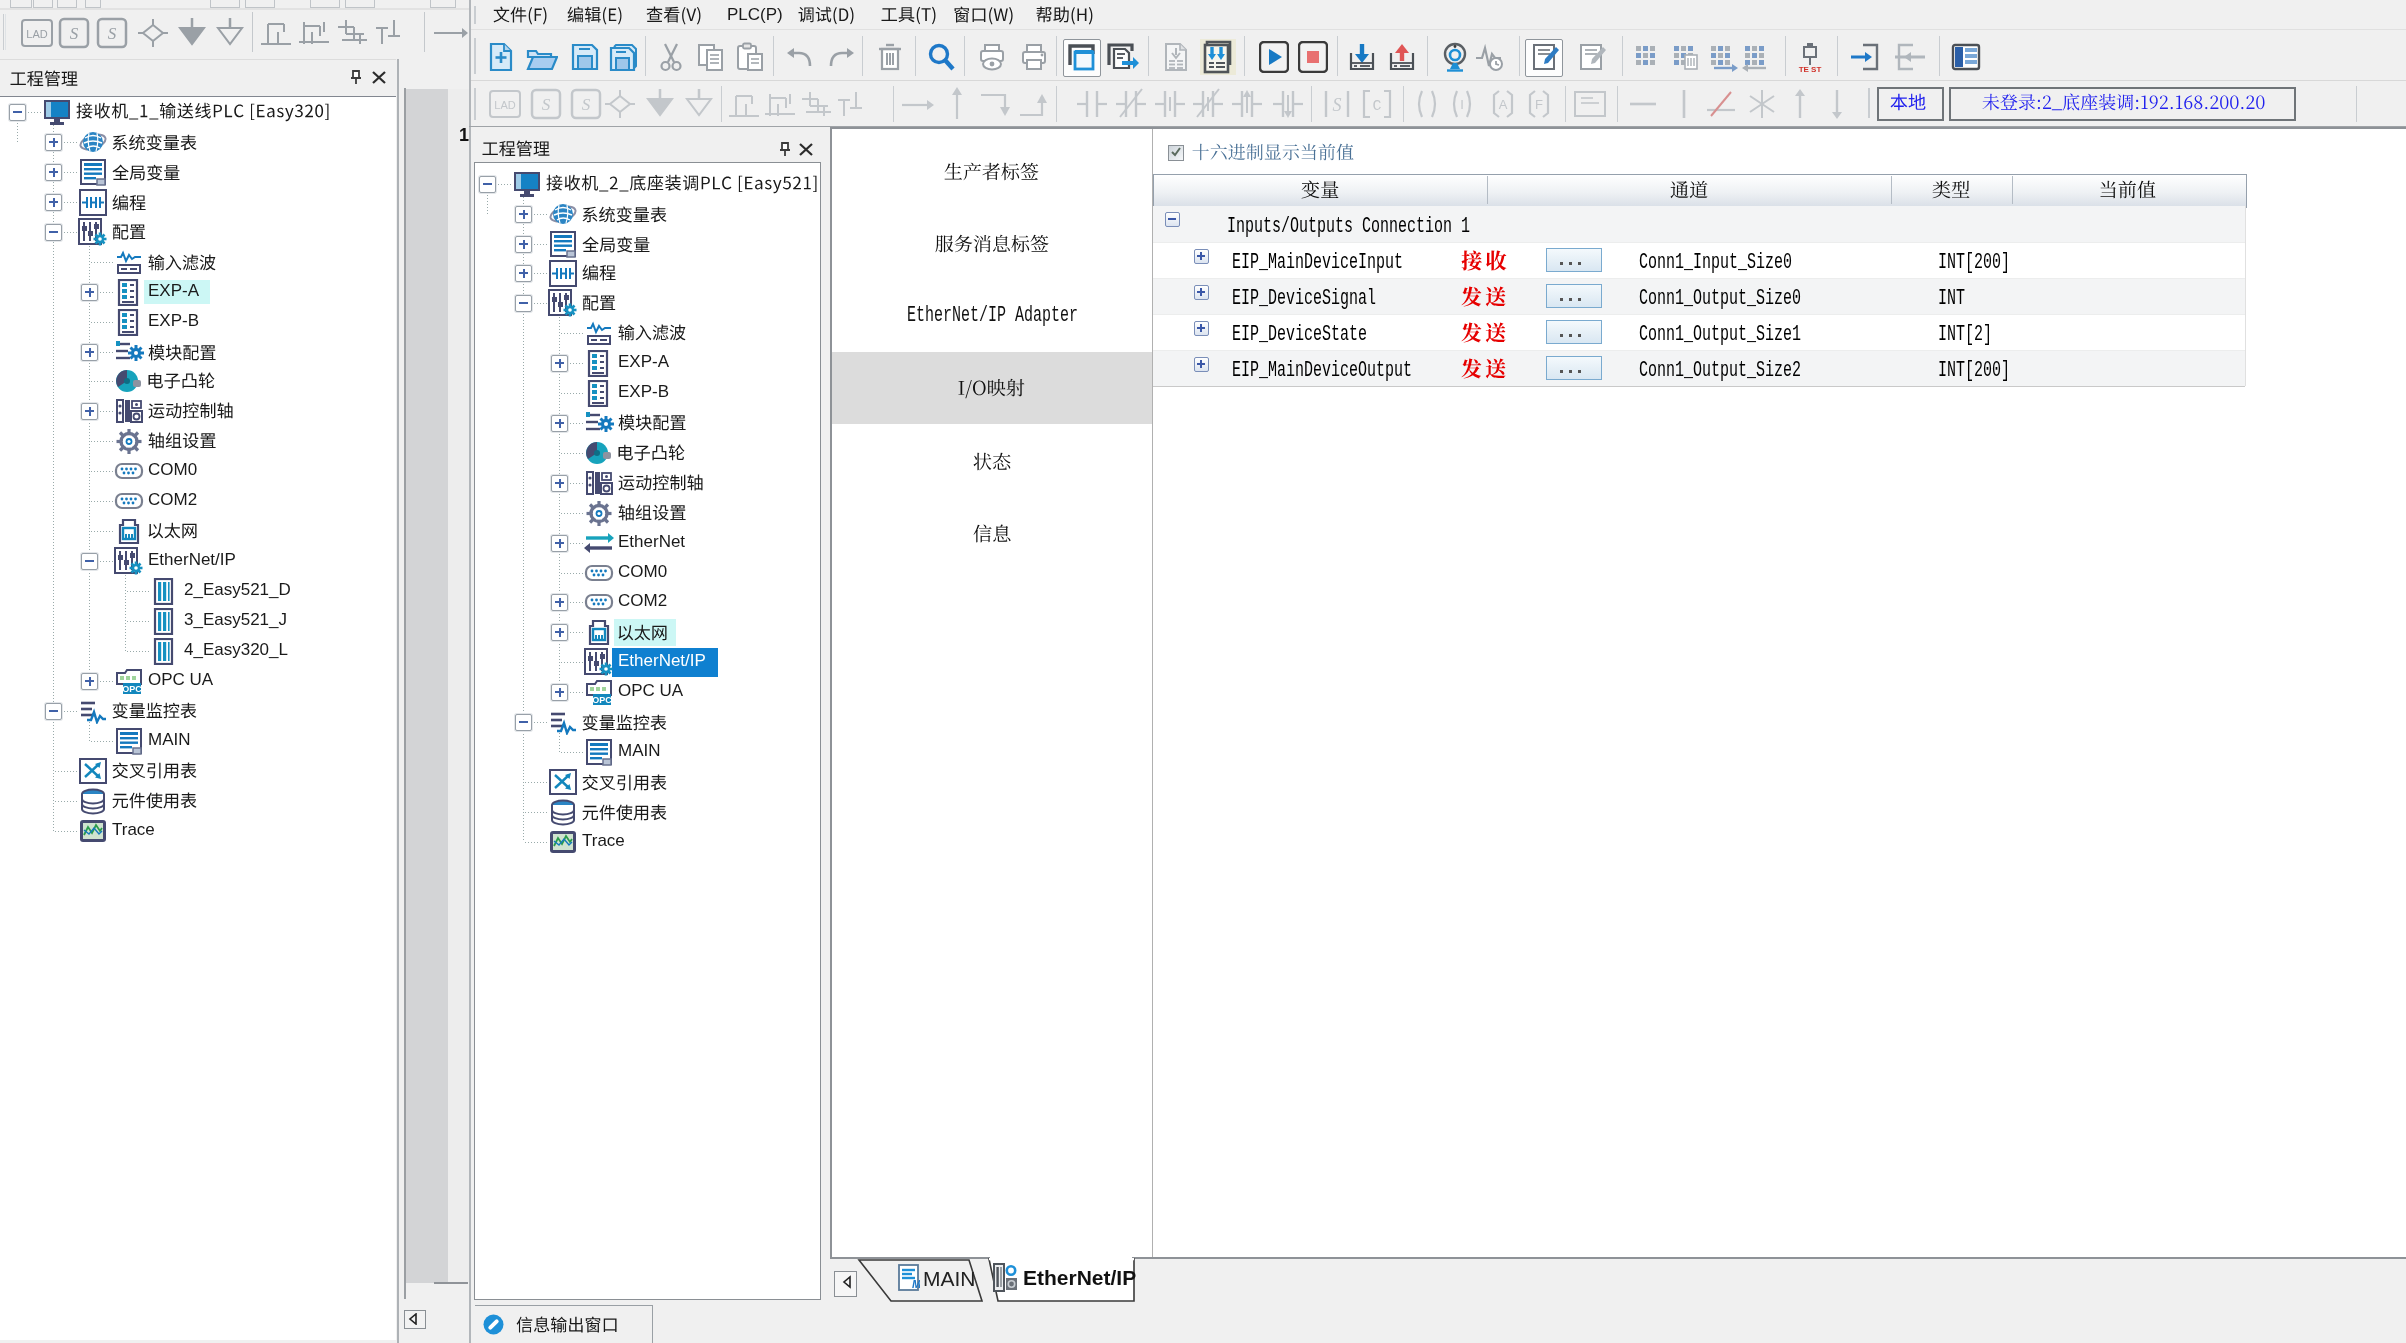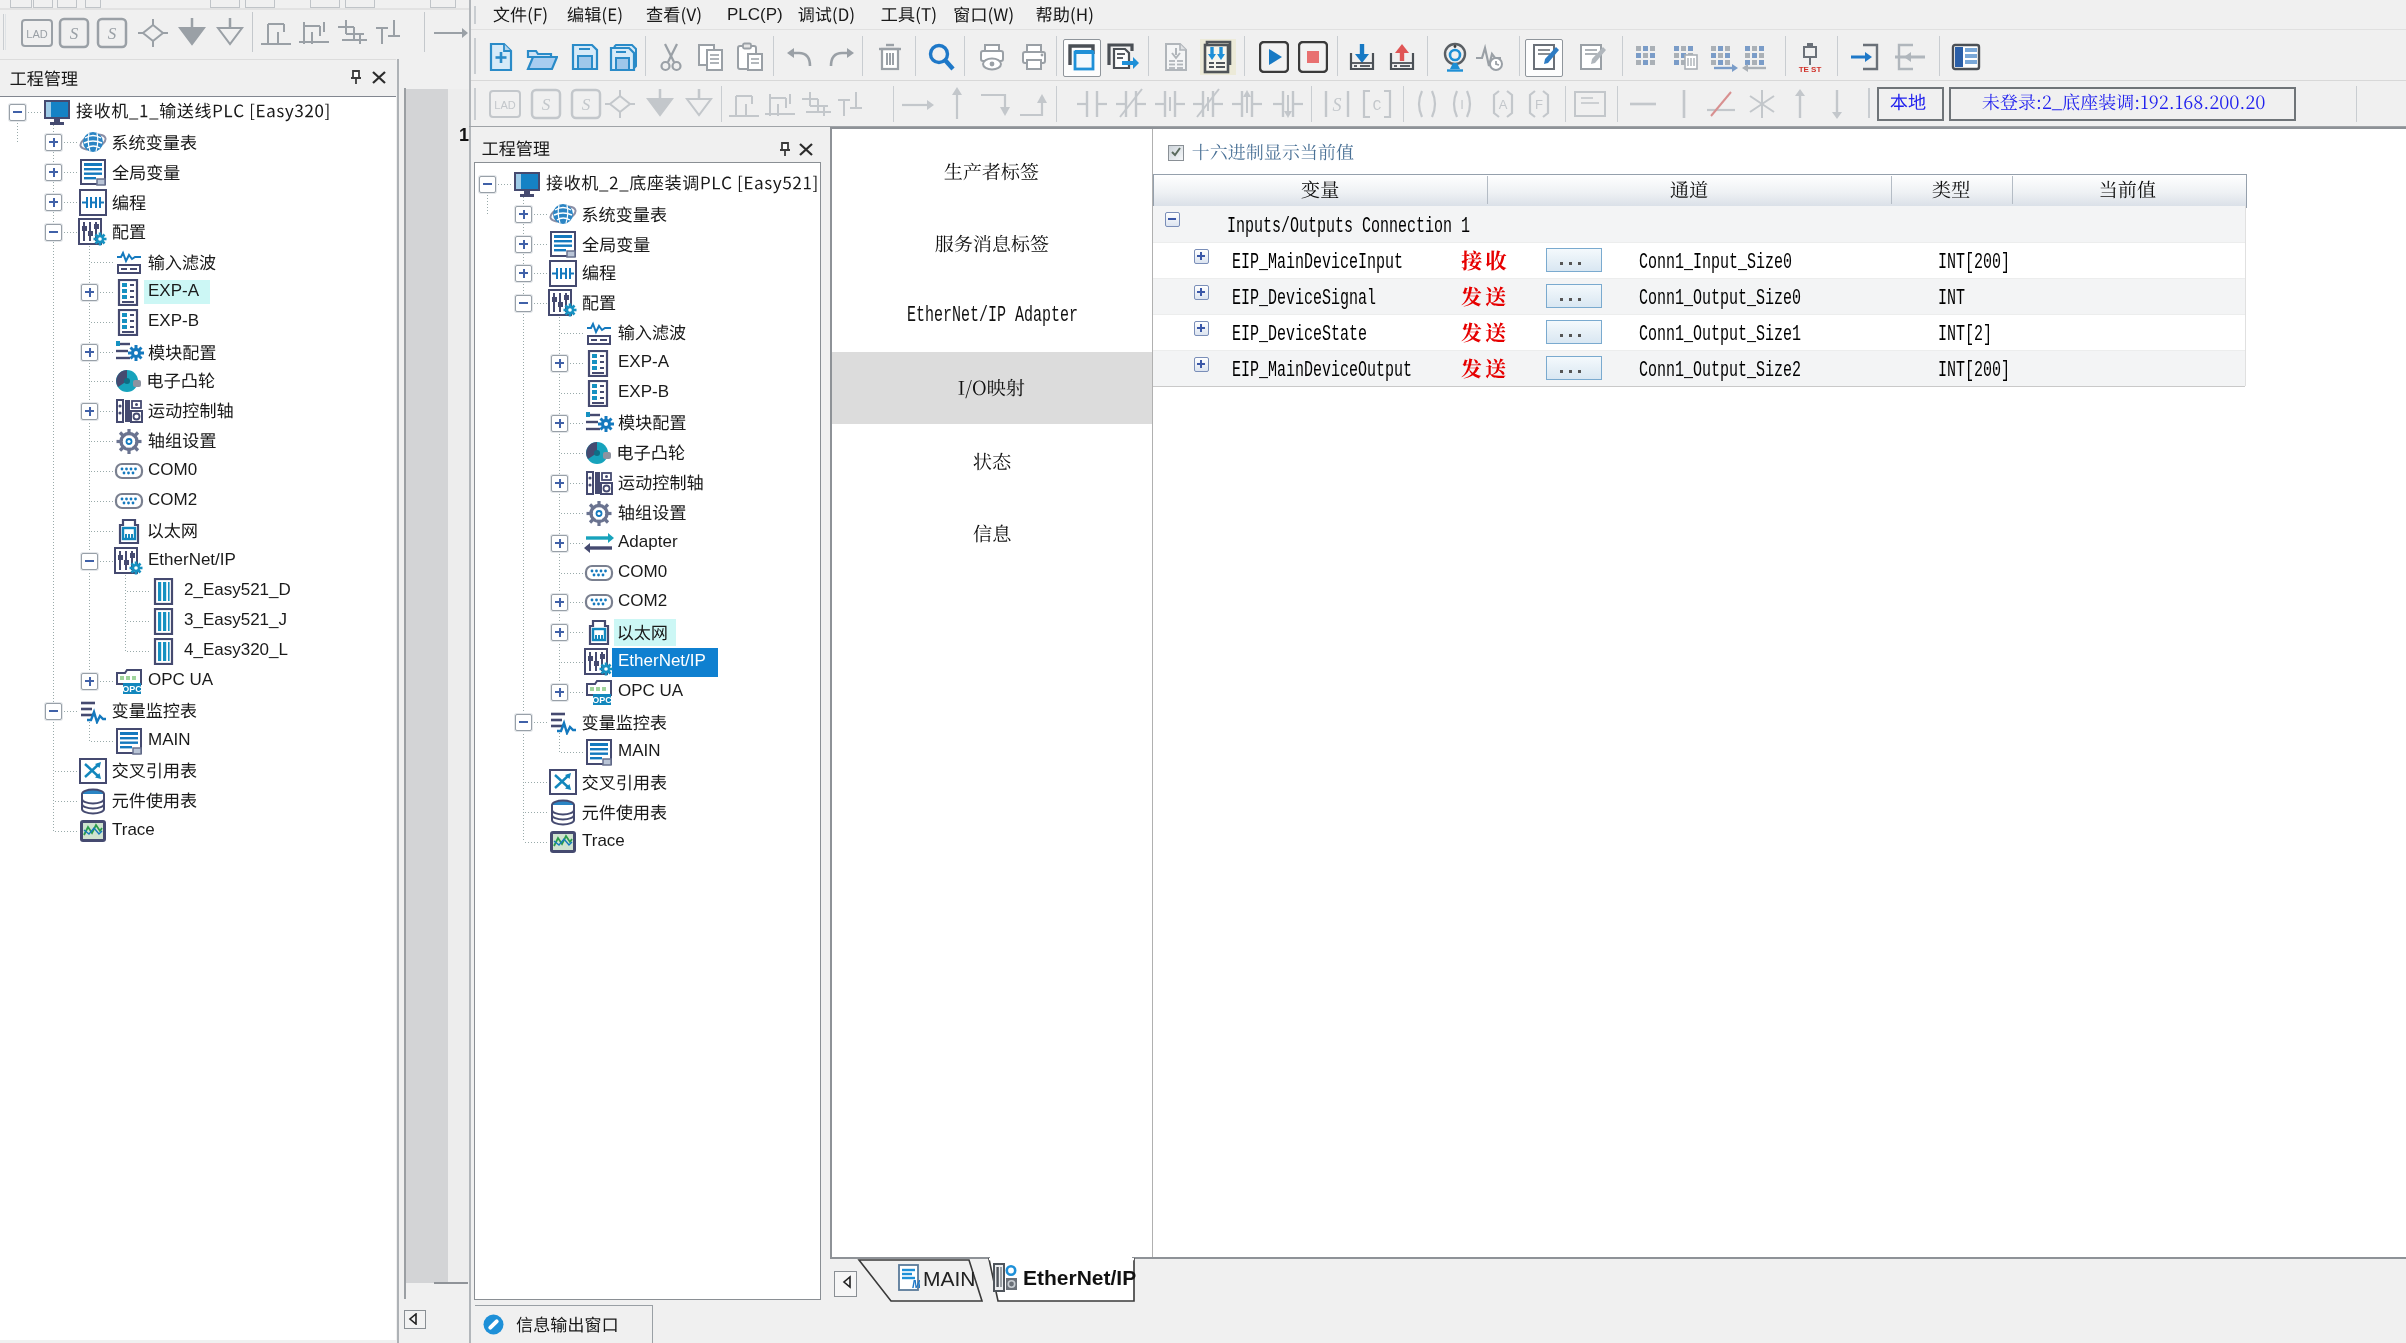--- a/index.html
+++ b/index.html
@@ -1469,21 +1469,21 @@
 <div class="t" style="left:584px;top:531px">
     <svg width="30" height="24" viewBox="0 0 30 24">
       <g>
         <line x1="2" y1="7" x2="24" y2="7" stroke="#17a3bc" stroke-width="3.4"></line>
         <polygon points="24,2 30,7 24,12" fill="#17a3bc"></polygon>
         <line x1="28" y1="17" x2="6" y2="17" stroke="#454a70" stroke-width="3.4"></line>
         <polygon points="6,12 0,17 6,22" fill="#454a70"></polygon>
       </g>
     </svg>
   </div>
-<div class="ab" style="left:618px;top:532px;font-size:17px;color:#1a1a1a;font-weight:normal;white-space:nowrap">Adapter</div>
+<div class="ab" style="left:618px;top:532px;font-size:17px;color:#1a1a1a;font-weight:normal;white-space:nowrap">EtherNet</div>
 <div class="ab" style="left:561px;top:573px;width:23px;height:1px;background-image:repeating-linear-gradient(90deg,#9aa 0,#9aa 1px,transparent 1px,transparent 3px)"></div>
 <div class="t" style="left:584px;top:561px">
     <svg width="30" height="24" viewBox="0 0 30 24">
       <rect x="2" y="5" width="26" height="14" rx="6" fill="#fff" stroke="#7a8090" stroke-width="2.2"></rect>
       <g fill="#1479be">
         <circle cx="8" cy="10" r="1.4"></circle>
         <circle cx="12.5" cy="10" r="1.4"></circle>
         <circle cx="17" cy="10" r="1.4"></circle>
         <circle cx="21.5" cy="10" r="1.4"></circle>
         <circle cx="10" cy="14" r="1.4"></circle>

